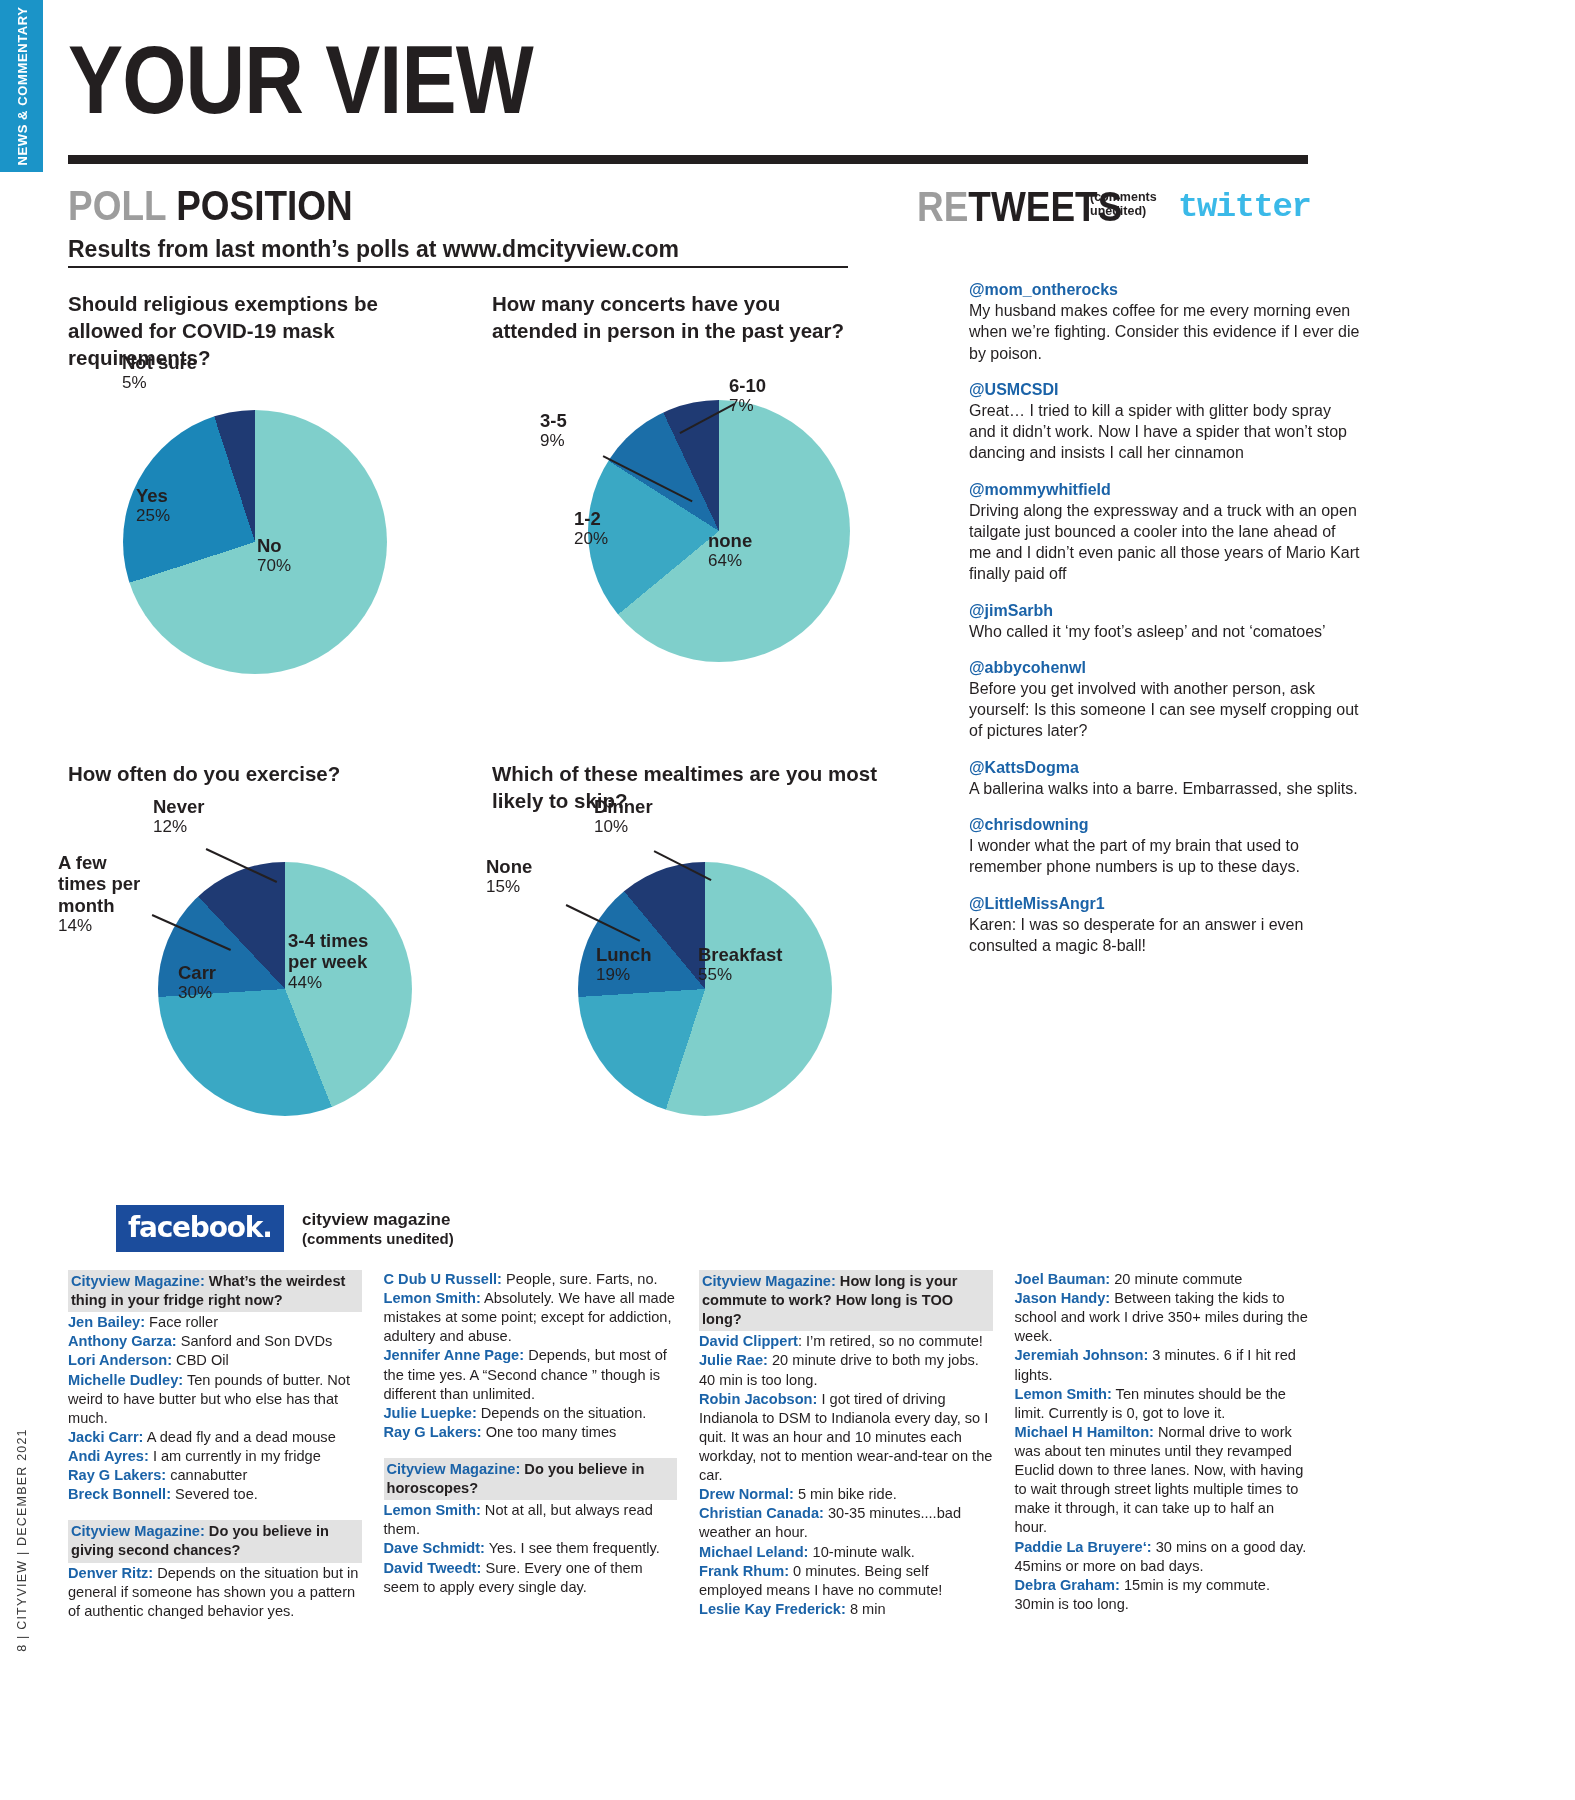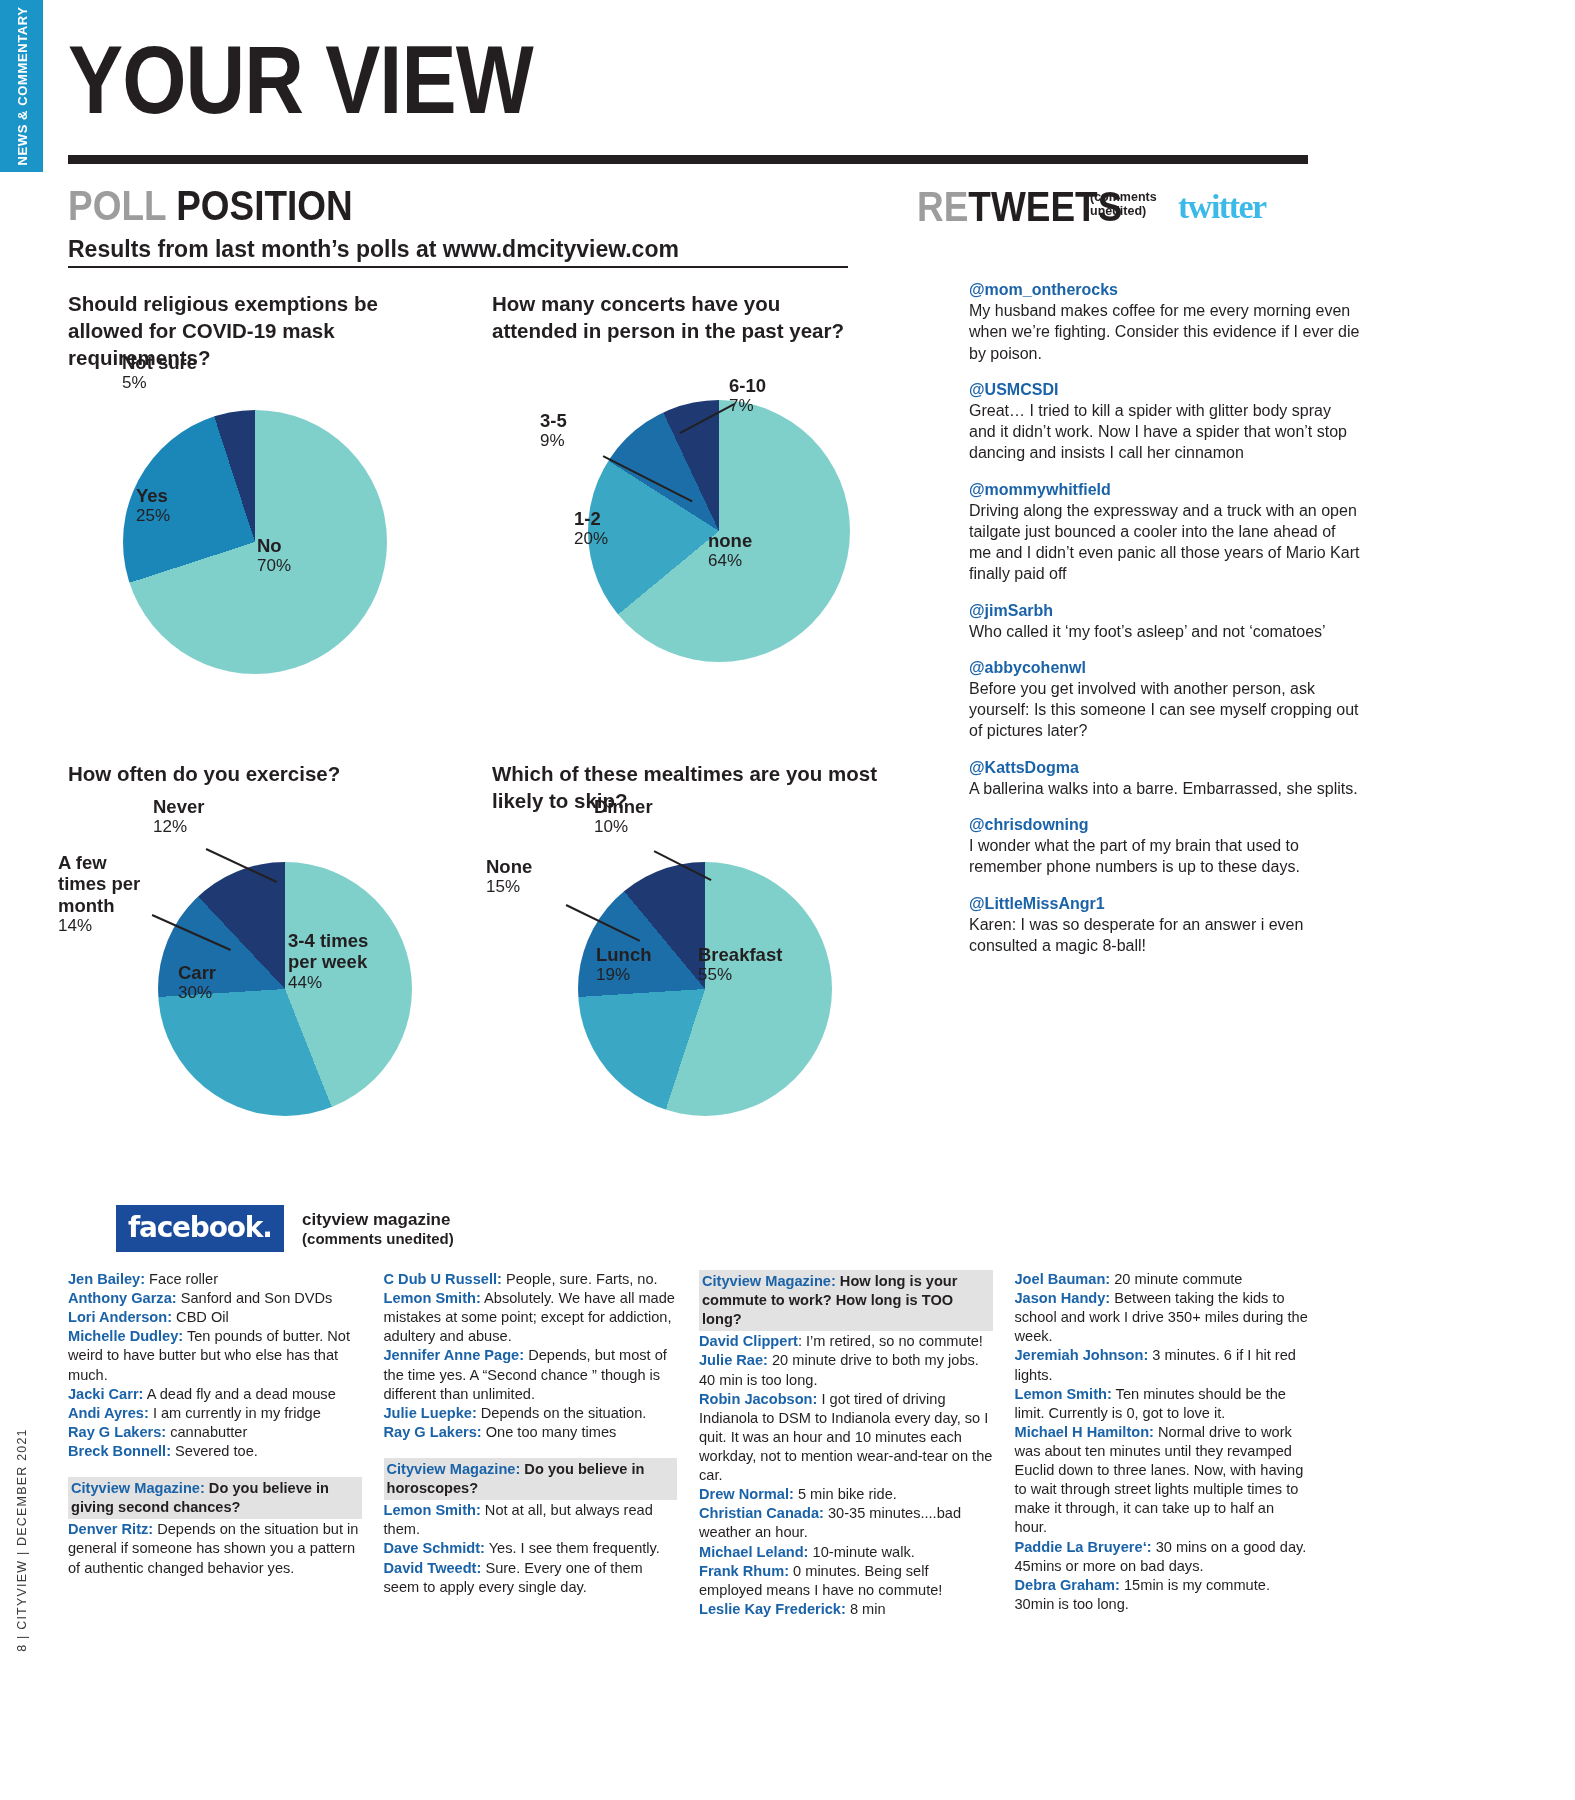--- a/index.html
+++ b/index.html
@@ -76,21 +76,21 @@
   }
   #rt-head .g { color:#9d9d9d; }
   #rt-head .d { color:#231f20; }
   #rt-note {
     position:absolute; left:1090px; top:190px; width:90px;
     font-size:12.5px; font-weight:bold; line-height:1.15; color:#231f20;
   }
   #twitter-logo {
     position:absolute; left:1178px; top:188px;
     font-size:34px; font-weight:bold; color:#3bb9e8;
-    font-family:Liberation Serif, serif; letter-spacing:-1.5px;
+    font-family:Liberation Mono, monospace; letter-spacing:-1.5px;
   }
 
   
   .chart-block { position:absolute; }
   .chart-q {
     font-size:20.5px; font-weight:bold; line-height:1.32; color:#231f20;
   }
   .pie {
     position:relative; border-radius:50%;
   }
@@ -317,20 +317,21 @@
 <div id="fb-wrap">
   <span id="fb-logo">facebook.</span>
   <span id="fb-text">
     <span id="fb-t1">cityview magazine</span>
     <span id="fb-t2">(comments unedited)</span>
   </span>
 </div>
 
 <div id="comments">
     <div class="ccol">
+      <span class="cq"><span class="who">Cityview Magazine:</span> What’s the weirdest thing in your fridge right now?</span>
       <span class="citem"><span class="who">Jen Bailey:</span> Face roller</span>
       <span class="citem"><span class="who">Anthony Garza:</span> Sanford and Son DVDs</span>
       <span class="citem"><span class="who">Lori Anderson:</span> CBD Oil</span>
       <span class="citem"><span class="who">Michelle Dudley:</span> Ten pounds of butter. Not weird to have butter but who else has that much.</span>
       <span class="citem"><span class="who">Jacki Carr:</span> A dead fly and a dead mouse</span>
       <span class="citem"><span class="who">Andi Ayres:</span> I am currently in my fridge</span>
       <span class="citem"><span class="who">Ray G Lakers:</span> cannabutter</span>
       <span class="citem"><span class="who">Breck Bonnell:</span> Severed toe.</span>
       <div class="cgap"></div>
       <span class="cq"><span class="who">Cityview Magazine:</span> Do you believe in giving second chances?</span>

